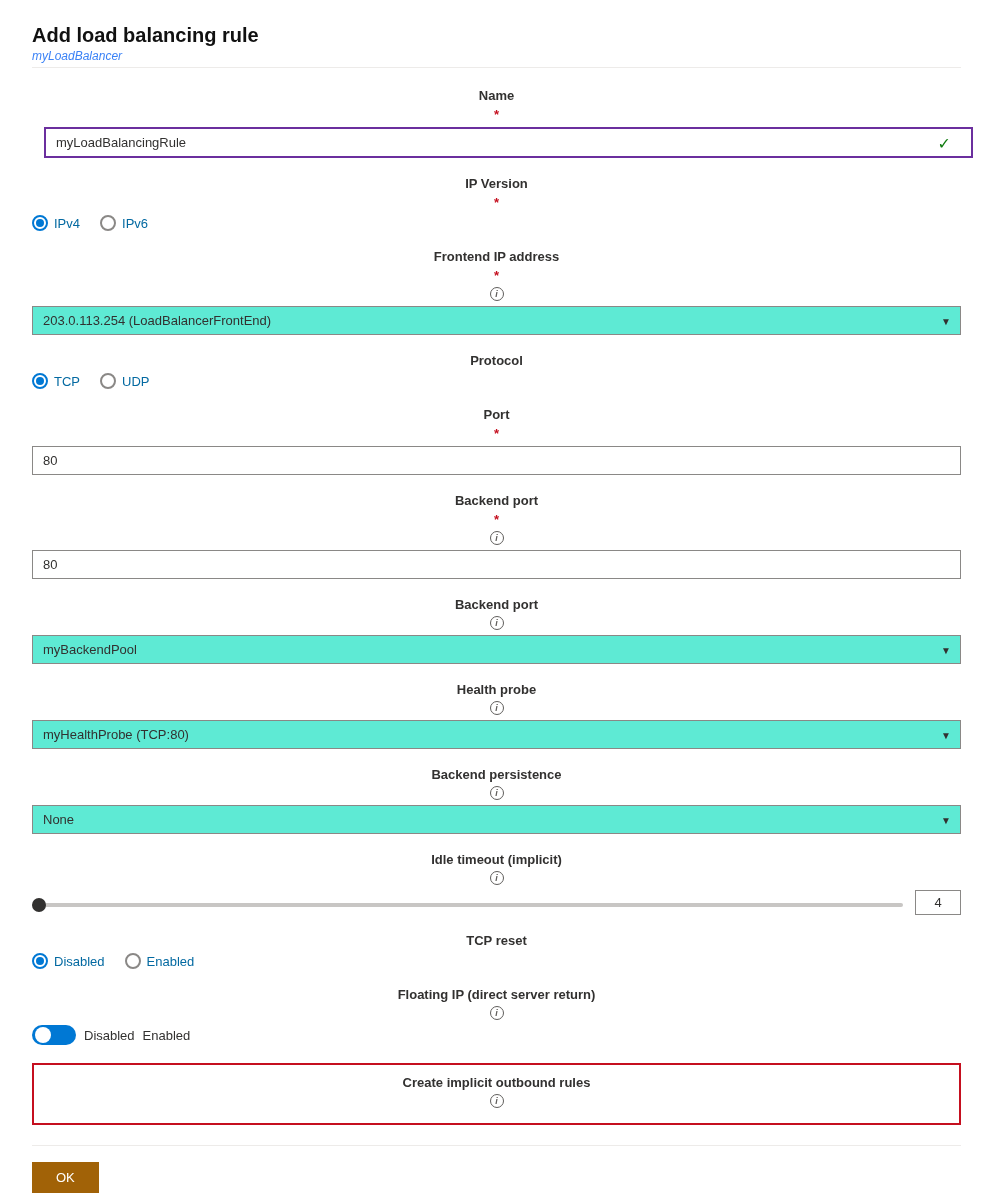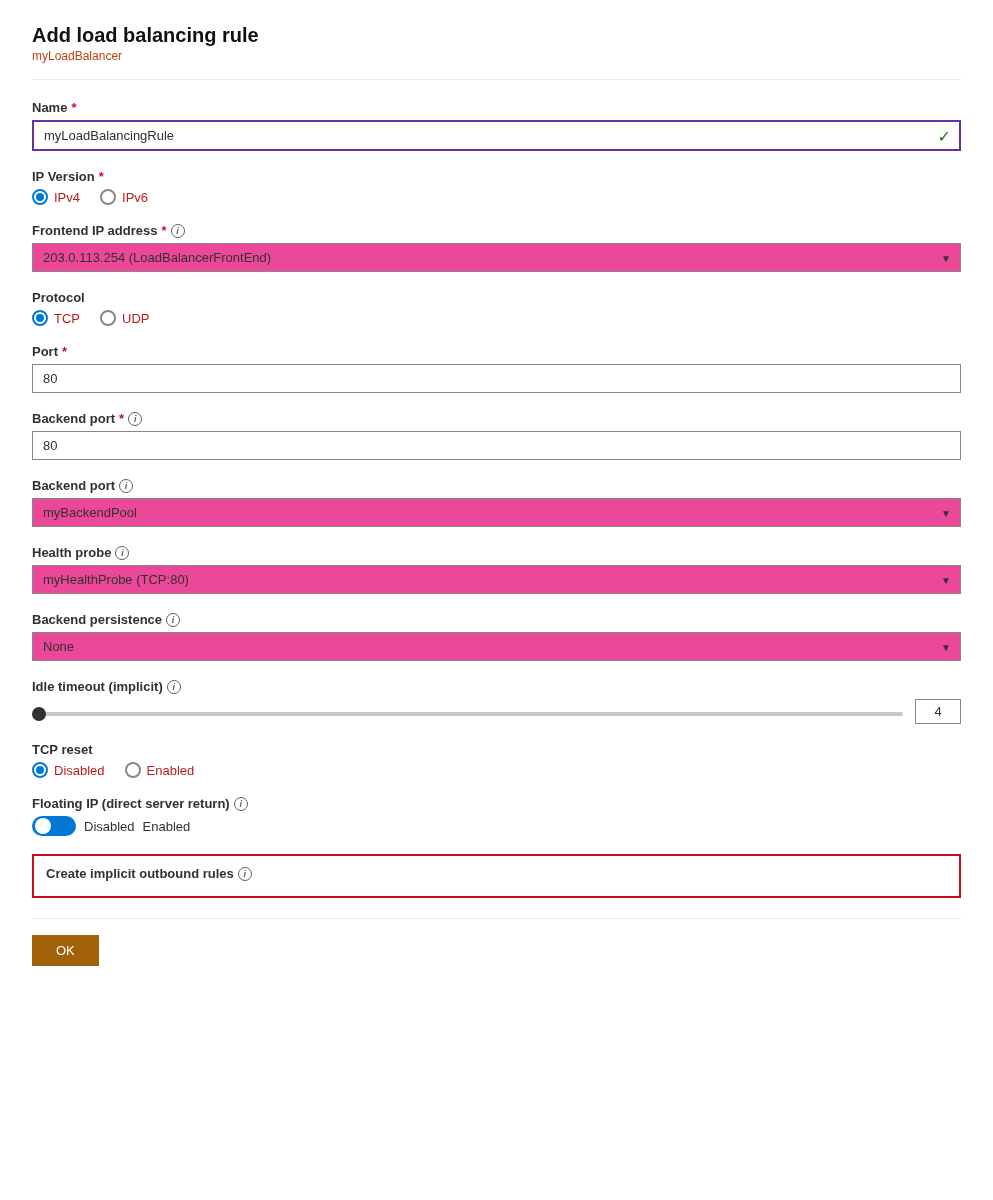--- a/index.html
+++ b/index.html
@@ -12,39 +12,41 @@
       max-width: 993px;
     }
     .page-title {
       font-size: 20px;
       font-weight: 700;
       color: #111;
       margin-bottom: 2px;
     }
     .page-subtitle {
       font-size: 12px;
-      color: #c2410c;
-      margin-bottom: 16px;
+      color: #3b82f6;
+      margin-bottom: 4px;
+      font-style: italic;
     }
     hr {
       border: none;
       border-top: 1px solid #edebe9;
       margin-bottom: 20px;
     }
     .form-group {
       margin-bottom: 18px;
     }
     .form-label {
       font-size: 13px;
       font-weight: 600;
       color: #323130;
       margin-bottom: 5px;
       display: flex;
       align-items: center;
       gap: 4px;
+      flex-direction: column;
     }
     .required-star {
       color: #c50f1f;
     }
     .info-icon {
       display: inline-flex;
       align-items: center;
       justify-content: center;
       width: 14px;
       height: 14px;
@@ -64,39 +66,40 @@
       color: #323130;
       outline: none;
     }
     .text-input-focused {
       border: 2px solid #6b2f9e;
     }
     .input-with-check {
       position: relative;
     }
     .input-with-check input {
+      margin-left: 12px;
     }
     .check-mark {
       position: absolute;
       right: 10px;
       top: 50%;
       transform: translateY(-50%);
       color: #107c10;
       font-size: 16px;
     }
     .select-wrapper {
       position: relative;
     }
     .select-wrapper select {
       width: 100%;
       border: 1px solid #8a8886;
       padding: 6px 36px 6px 10px;
       font-size: 13px;
       color: #323130;
-      background: #ec4899;
+      background: #5eead4;
       appearance: none;
       -webkit-appearance: none;
       cursor: pointer;
     }
     .select-chevron {
       position: absolute;
       right: 10px;
       top: 50%;
       transform: translateY(-50%);
       pointer-events: none;
@@ -135,21 +138,21 @@
       width: 8px;
       height: 8px;
       border-radius: 50%;
       background: #0078d4;
       top: 50%;
       left: 50%;
       transform: translate(-50%, -50%);
     }
     .radio-label {
       font-size: 13px;
-      color: #b91c1c;
+      color: #0369a1;
       text-align: center;
     }
     
     .slider-row {
       display: flex;
       align-items: center;
       gap: 12px;
     }
     .slider-wrapper {
       flex: 1;

